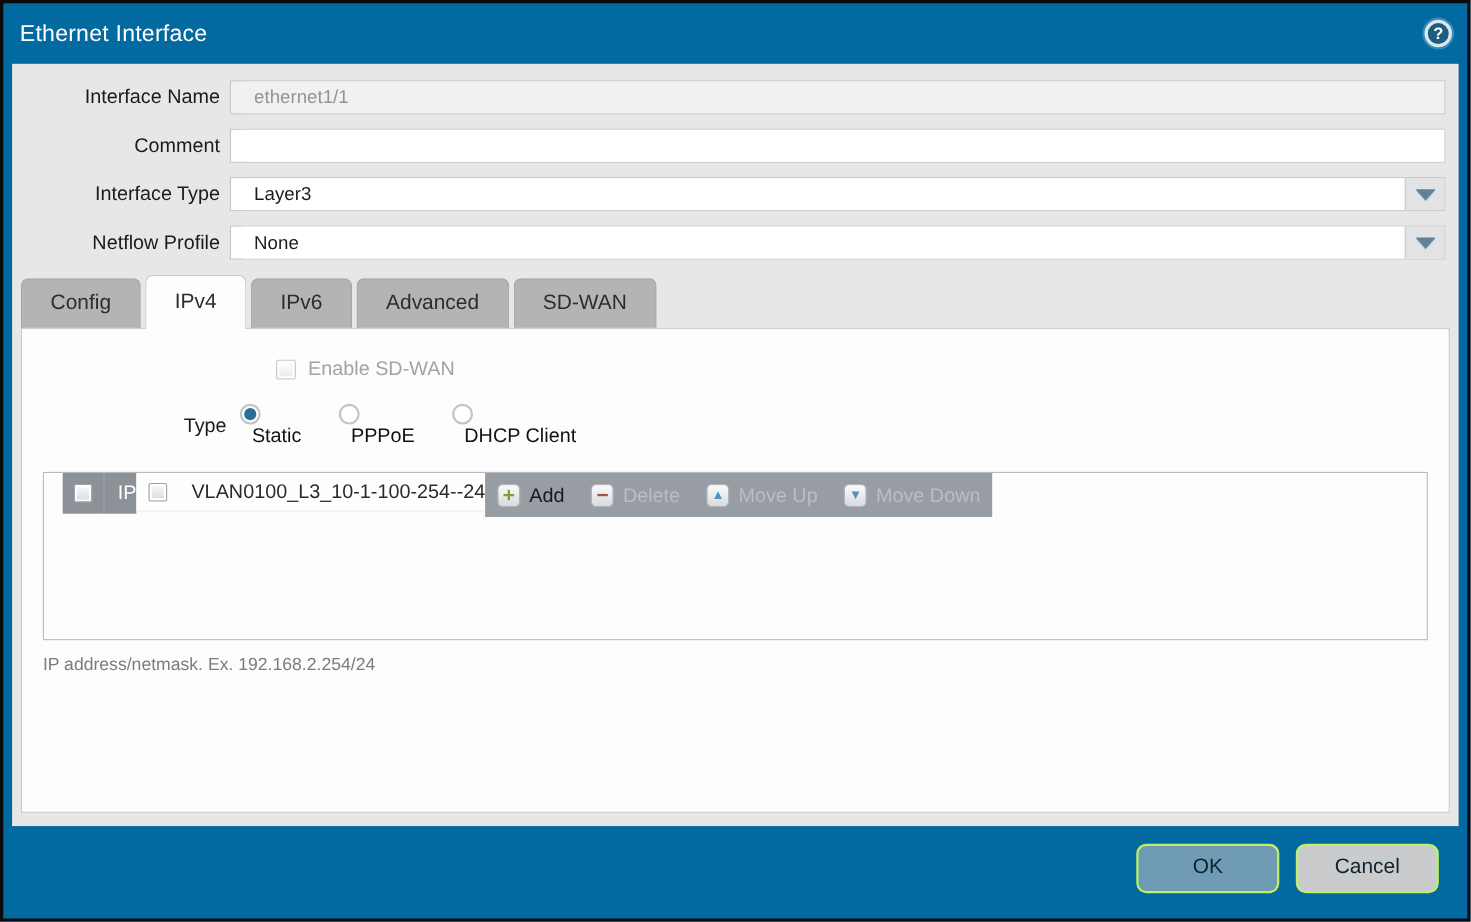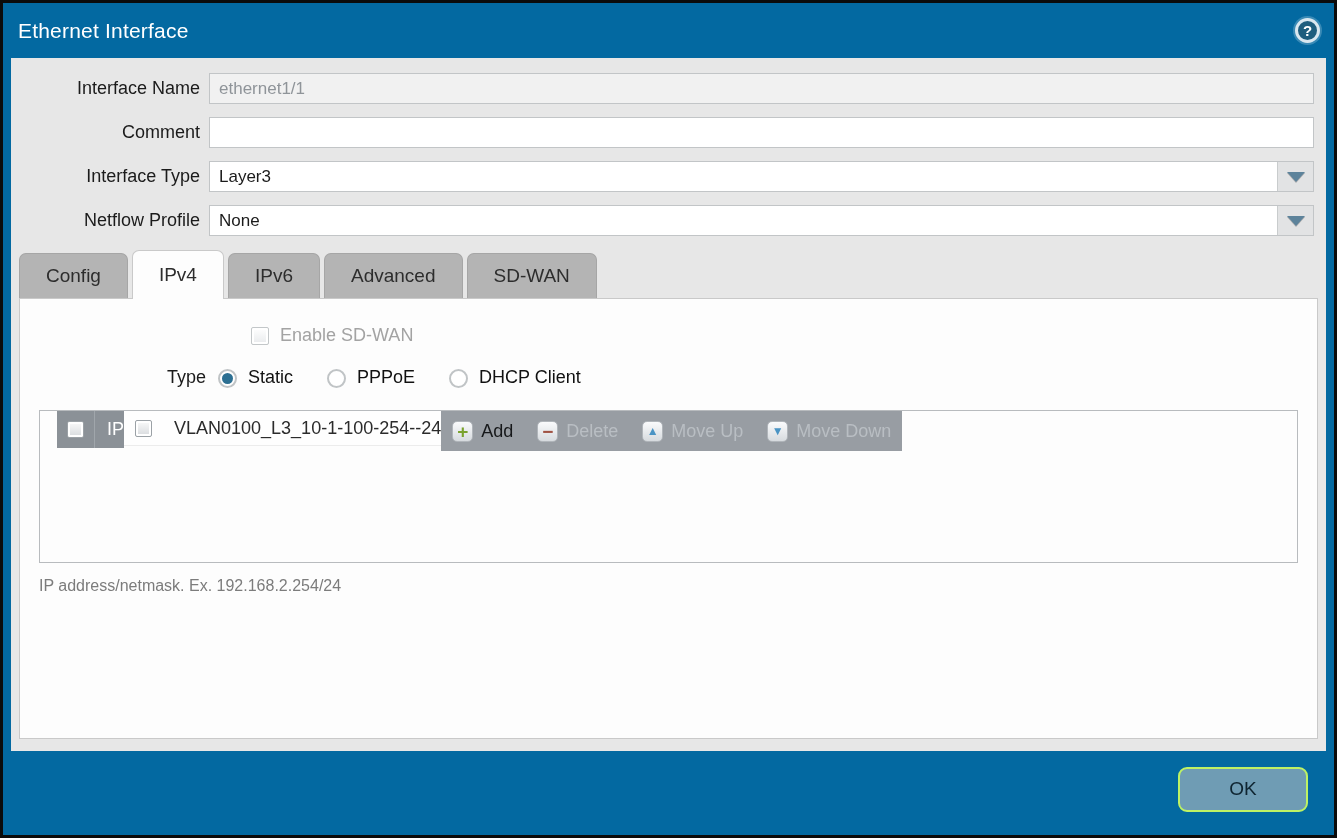--- a/index.html
+++ b/index.html
@@ -38,21 +38,21 @@
   .form-row{
     display:flex; align-items:center;
     margin:0 12px 13px 0; height:31px;
   }
   .form-label{
     width:198px; flex:0 0 198px; text-align:right;
     font-size:18px; color:#1b1b1b; padding-right:9px;
   }
   .field{
     flex:1; height:31px; display:flex; align-items:stretch;
-    border:1px solid #c2c5c7; background:#fff;
+    border:1px solid #c2c5c7; background:#fff;padding-left:12px;
   }
   .field input{
     flex:1; border:none; outline:none; background:#fff;
     font-family:"Liberation Sans", sans-serif;
     font-size:17px; color:#1b1b1b; padding:0 9px;
   }
   .field.disabled{ background:#f1f1f1; }
   .field.disabled input{ background:#f1f1f1; color:#8f9499; }
   .dd-btn{
     flex:0 0 36px; border-left:1px solid #c9cccd; background:#e2e3e4;
@@ -91,21 +91,21 @@
     width:18px; height:18px; border:1px solid #c3c7c9; border-radius:2px;
     background:linear-gradient(#ffffff,#e8eaec);
     box-shadow:inset 0 0 0 2px #fff; cursor:pointer;
   }
   .checkbox.enabled{ border-color:#9ba1a6; background:linear-gradient(#fbfbfb,#d7dadd); }
   .sdwan-label{ margin-left:11px; font-size:18px; color:#a3a3a3; }
 
   .type-row{ margin-top:21px; display:flex; align-items:center; }
   .type-label{ width:198px; flex:0 0 198px; text-align:right; padding-right:12px;
                font-size:18px; color:#1b1b1b; }
-  .radio-group{ display:flex; align-items:flex-end; margin-right:34px; cursor:pointer; }
+  .radio-group{ display:flex; align-items:flex-start; margin-right:34px; cursor:pointer;flex-direction:column; }
   .radio{
     width:19px; height:19px; border-radius:50%;
     border:2px solid #c0c4c6; background:#fff;
     display:flex; align-items:center; justify-content:center;
   }
   .radio .dot{ width:11px; height:11px; border-radius:50%; background:#2c6f92; display:none; }
   .radio.selected .dot{ display:block; }
   .radio-label{ margin-left:11px; font-size:18px; color:#111; }
 
   
@@ -278,15 +278,16 @@
           </div>
         </div>
       </div>
 
       <div class="hint">IP address/netmask. Ex. 192.168.2.254/24</div>
     </div>
   </div>
 
   <div class="footer">
     <button class="btn btn-ok">OK</button>
+    <button class="btn btn-cancel">Cancel</button>
   </div>
 
 </div>
 
 </body></html>

